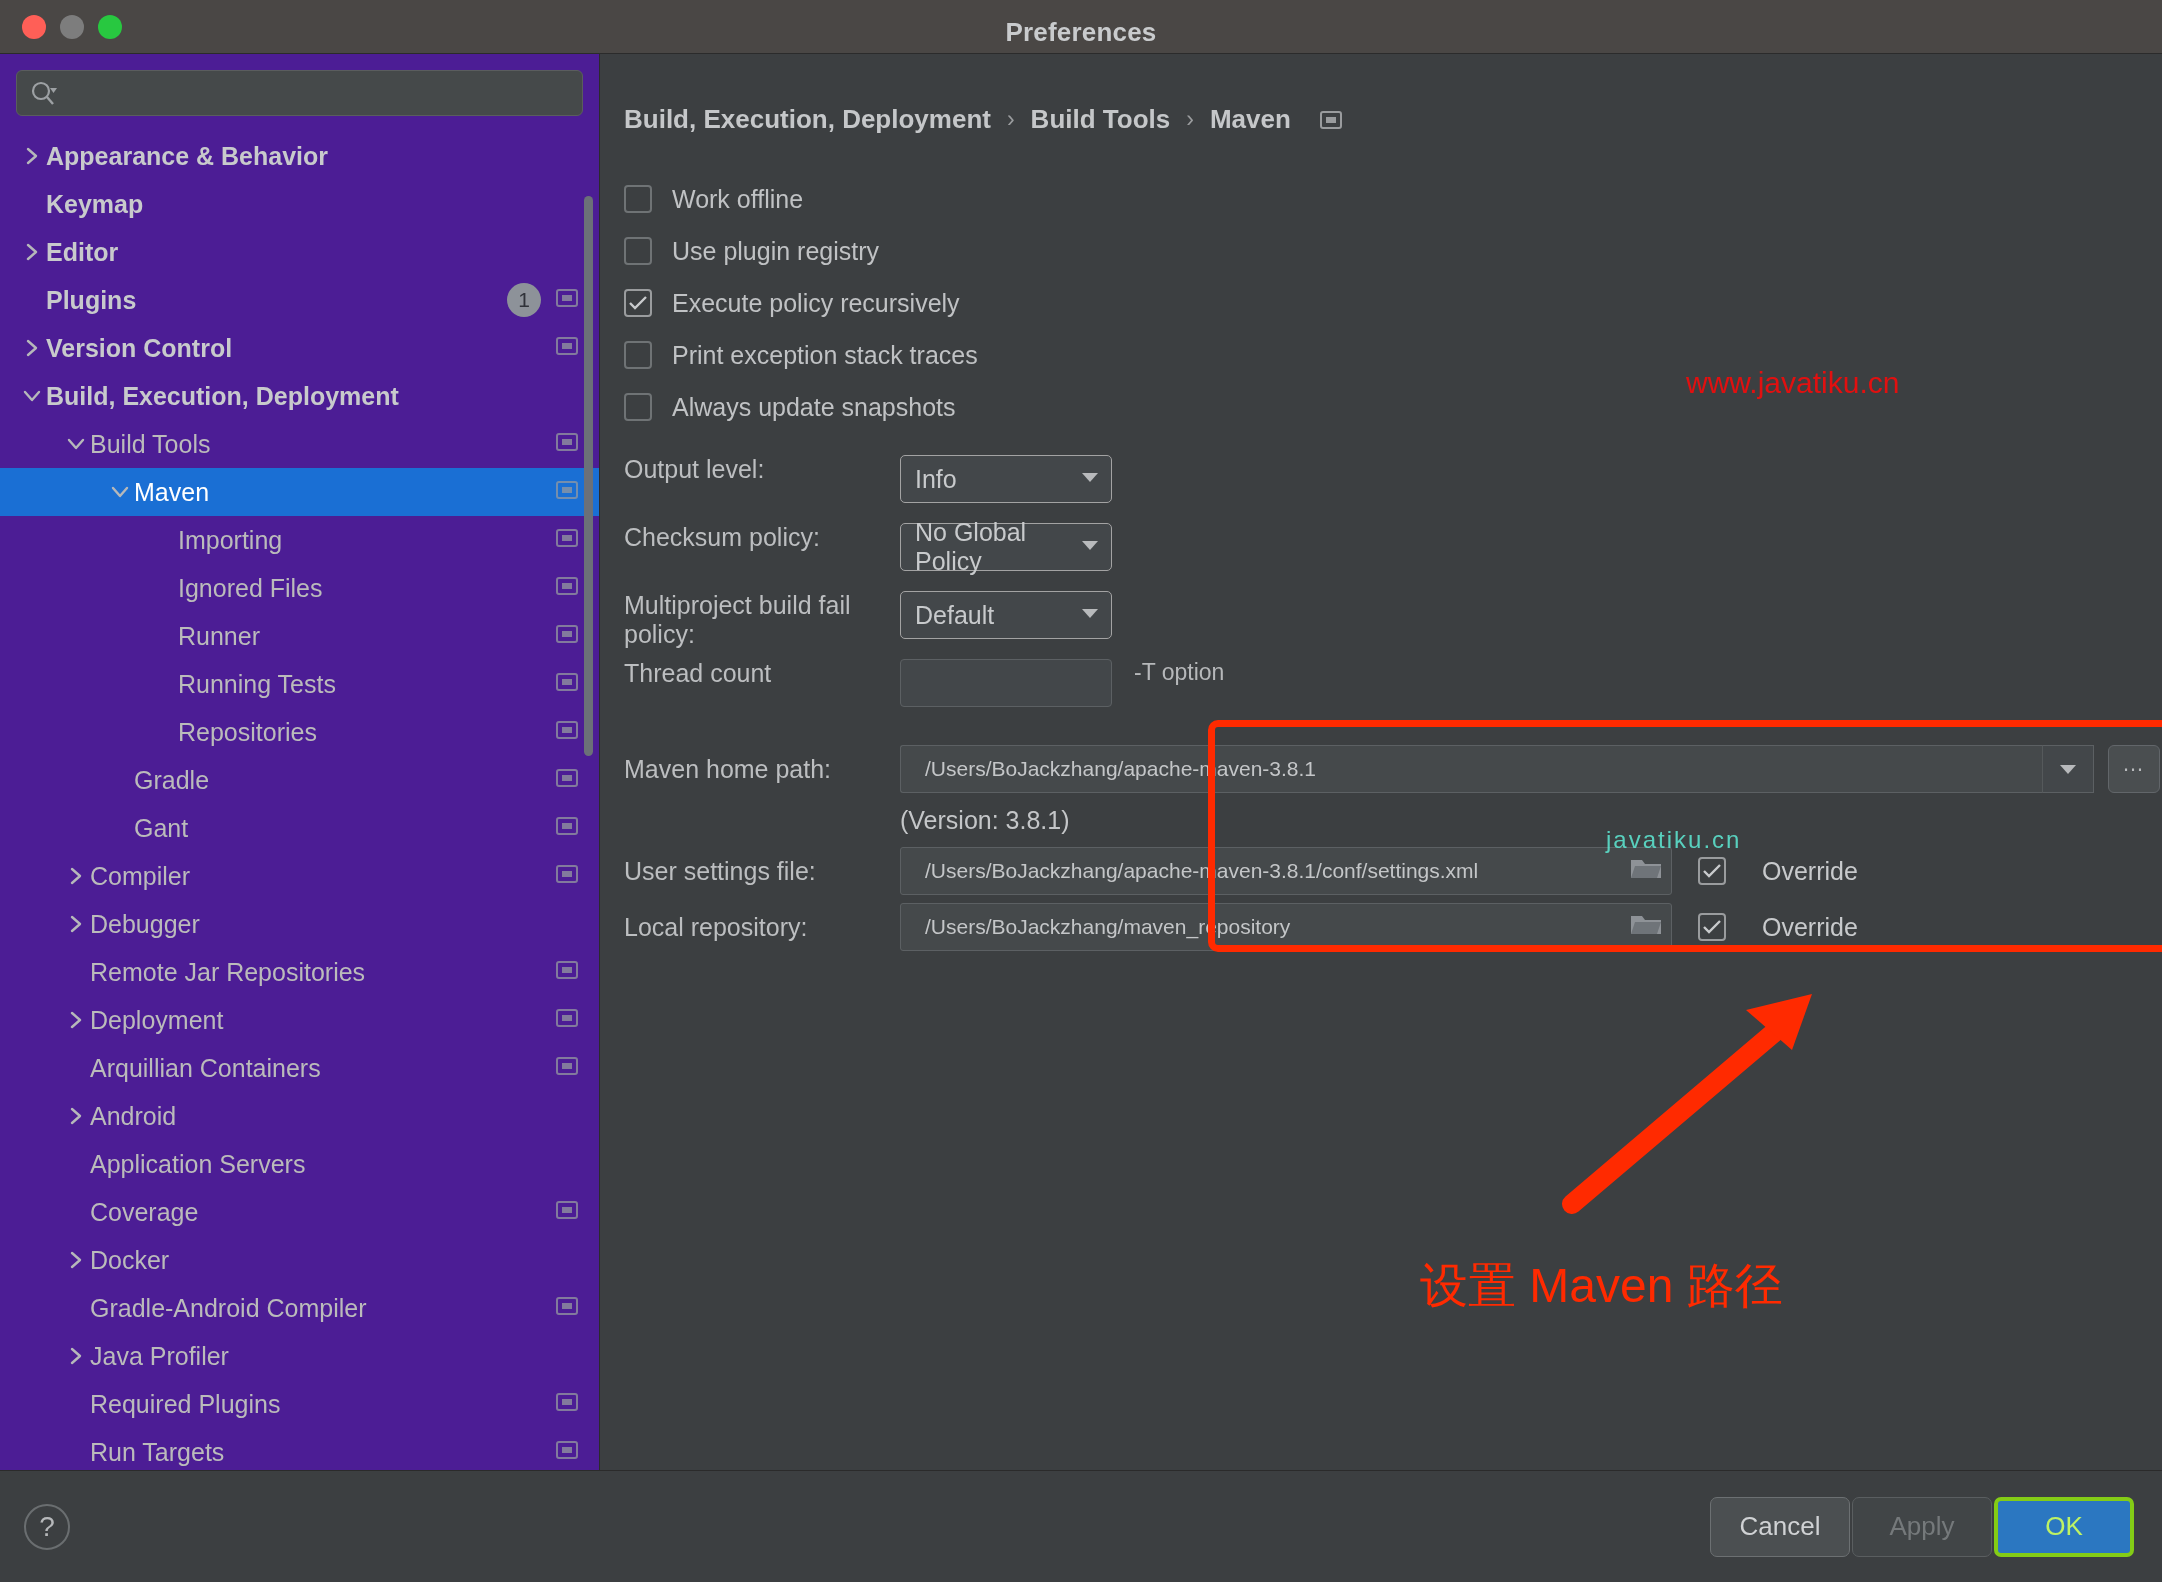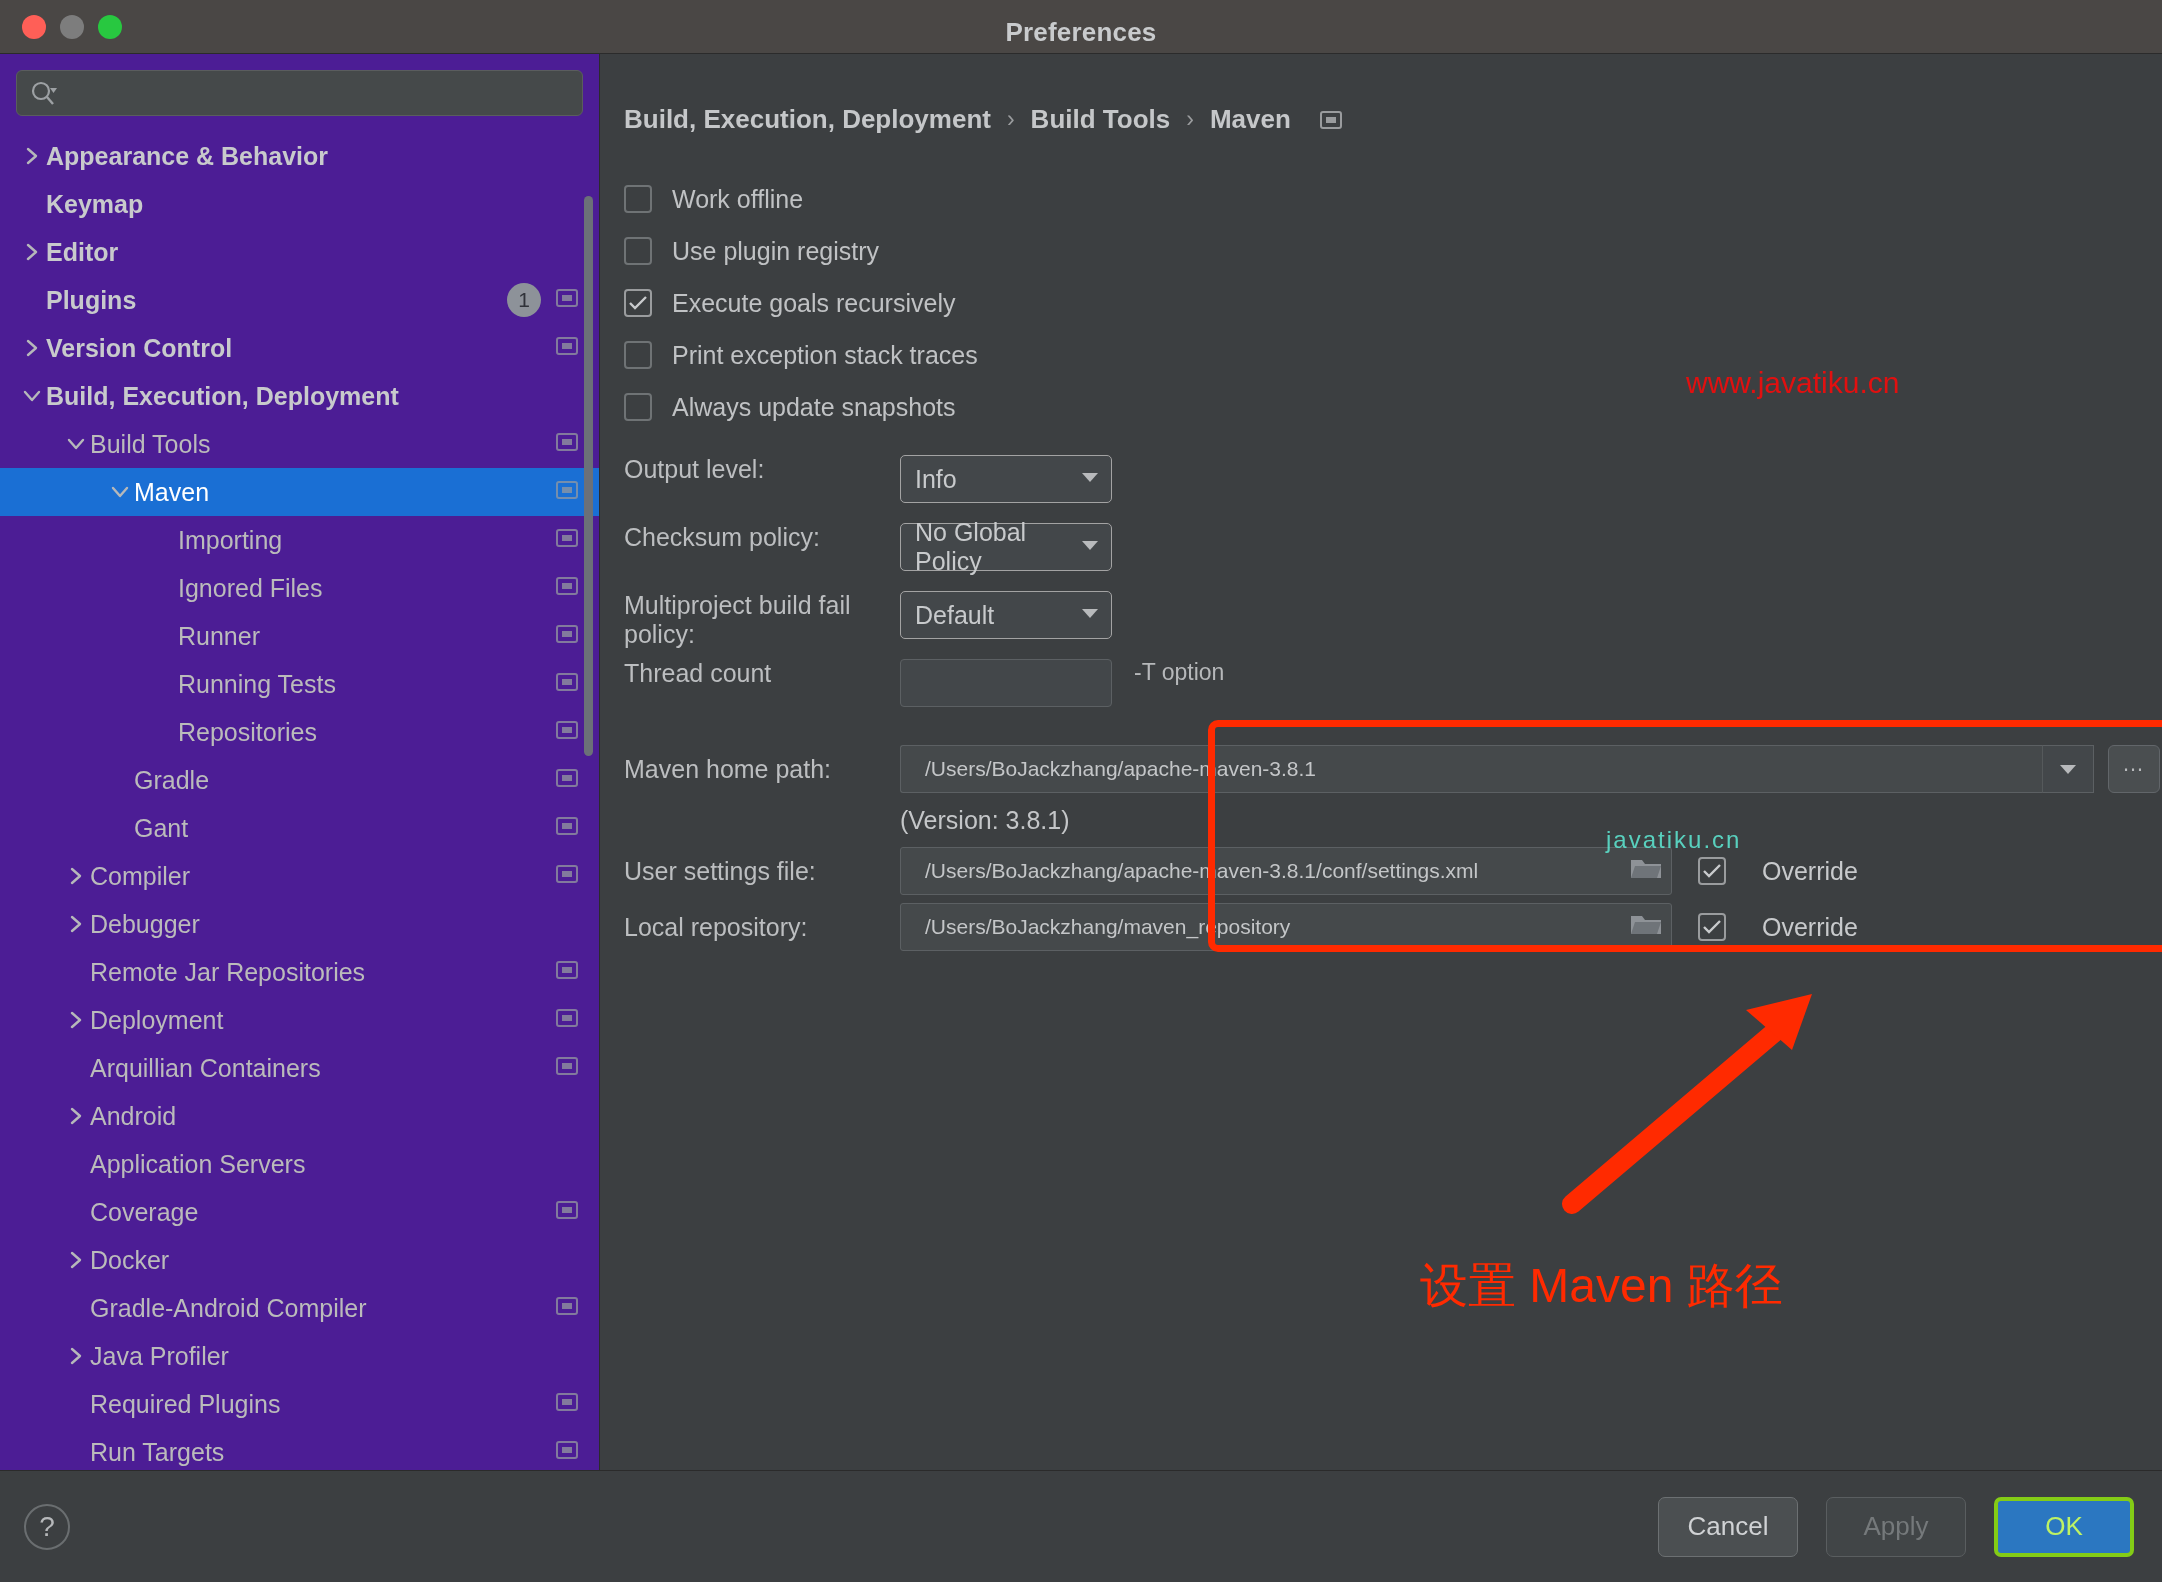--- a/index.html
+++ b/index.html
@@ -219,21 +219,21 @@
   .help-btn {
     width: 46px; height: 46px; border-radius: 50%;
     border: 2px solid #6a6e70; color: #b6b8ba;
     display: flex; align-items: center; justify-content: center;
     font-size: 28px;
   }
   .footer-spacer { flex: 1 1 auto; }
   .btn {
     height: 60px; min-width: 140px; border-radius: 7px;
     display: flex; align-items: center; justify-content: center;
-    font-size: 26px; margin-left: 28px; padding: 0 22px;
+    font-size: 26px; margin-left: 2px; padding: 0 22px;
   }
   .btn.cancel { background: #4b4f51; border: 1px solid #6c7072; color: #d0d2d4; }
   .btn.apply { background: #414547; border: 1px solid #5a5e60; color: #75797b; }
   .btn.ok { background: #2b77c1; border: 4px solid #84cc16; color: #bef264; }
 </style>
 </head>
 <body>
 
 <div id="app">
 
@@ -605,21 +605,21 @@
           <div class="check-row">
             <span class="cb"></span>
             <span class="check-label">Use plugin registry</span>
           </div>
           <div class="check-row">
             <span class="cb checked">
               <svg width="20" height="16" viewBox="0 0 20 16">
                 <path d="M2 8 L7 13 L18 2" fill="none" stroke="#c9cbcd" stroke-width="2.4"></path>
               </svg>
             </span>
-            <span class="check-label">Execute goals recursively</span>
+            <span class="check-label">Execute policy recursively</span>
           </div>
           <div class="check-row">
             <span class="cb"></span>
             <span class="check-label">Print exception stack traces</span>
           </div>
           <div class="check-row">
             <span class="cb"></span>
             <span class="check-label">Always update snapshots</span>
           </div>
         </div>

